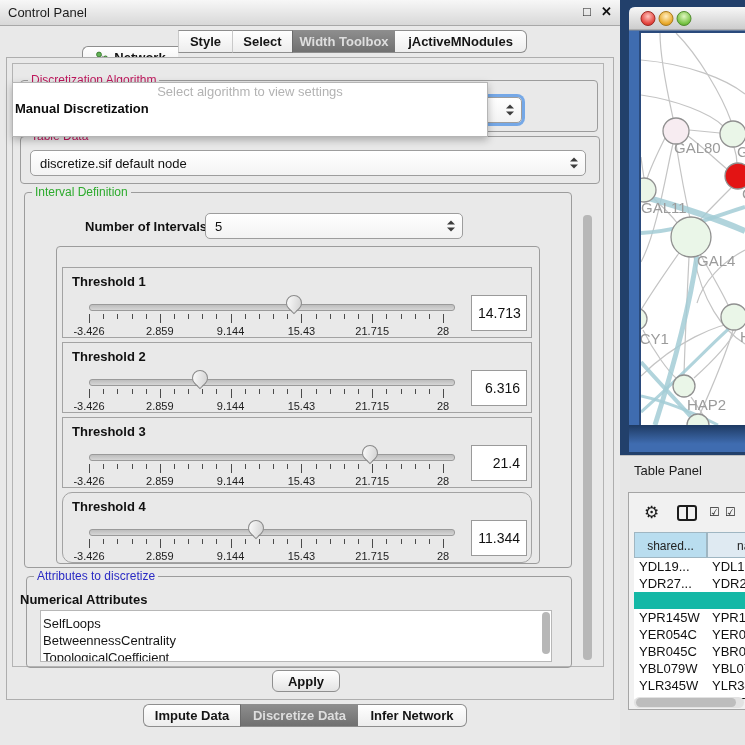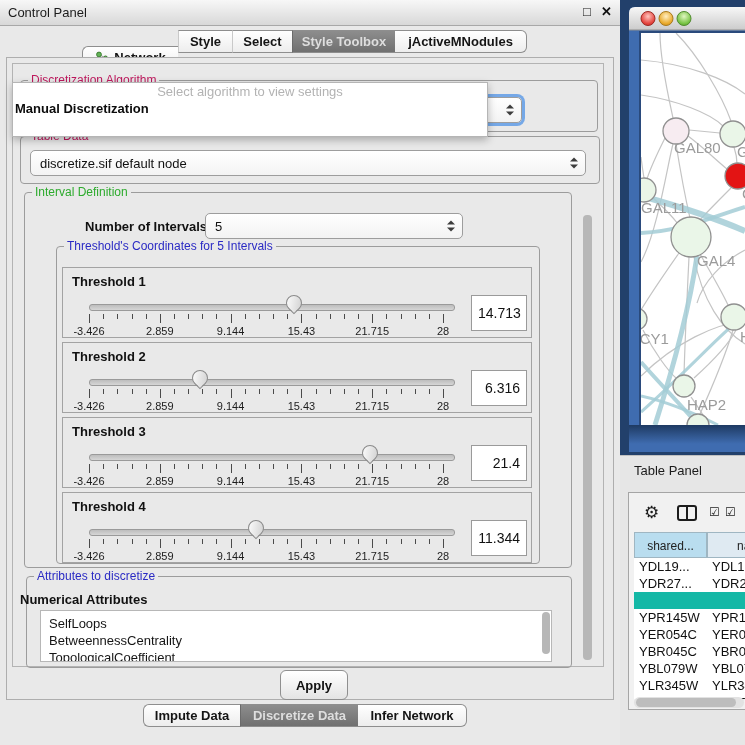--- a/index.html
+++ b/index.html
@@ -43,21 +43,21 @@
   .track{position:absolute;height:5px;background:linear-gradient(#bdbdbd,#d6d6d6);
          border:1px solid #9a9a9a;border-radius:3px;}
   .thumb{position:absolute;width:14px;height:14px;background:linear-gradient(145deg,#ffffff,#cfcfcf);
          border:1px solid #8a8a8a;border-radius:50% 50% 50% 0;transform:rotate(-45deg);}
   .tick{position:absolute;width:1px;background:#4a4a4a;}
   .scale-num{position:absolute;font-size:11px;color:#1c1c1c;transform:translateX(-50%);white-space:nowrap;}
   .valbox{position:absolute;background:#fff;border:1px solid #9a9a9a;font-size:14px;color:#111;
           text-align:right;box-sizing:border-box;padding:0 6px;}
   
   .listbox{background:#fff;border:1px solid #b7b7b7;overflow:hidden;box-sizing:border-box;}
-  .list-item{font-size:13px;color:#151515;height:17px;line-height:17px;padding-left:8px;white-space:nowrap;}
+  .list-item{font-size:13px;color:#151515;height:17px;line-height:17px;padding-left:2px;white-space:nowrap;}
   .vscroll-thumb{background:#b7b7b7;border-radius:4px;}
   
   .btn{display:flex;align-items:center;justify-content:center;background:linear-gradient(#ffffff,#e4e4e4);
        border:1px solid #8f8f8f;border-radius:6px;font-size:13px;font-weight:bold;color:#111;box-sizing:border-box;}
   
   .tp-bar{background:#e6e6e6;border-top:1px solid #c0c0c0;border-bottom:1px solid #cdcdcd;}
   .tp-title{font-size:13px;color:#1b1b1b;}
   .tp-frame{background:#f1f1f1;border:1px solid #a5a5a5;box-sizing:border-box;}
   .th-cell{position:absolute;height:26px;line-height:26px;font-size:12px;color:#222;text-align:center;
            border:1px solid #9fb6c2;box-sizing:border-box;overflow:hidden;white-space:nowrap;}
@@ -87,21 +87,21 @@
         </svg>
         <span>Network</span>
       </div>
       <div class="abs seg mid-sep" style="left:178px;top:30px;width:54px;height:23px;">
         <span>Style</span>
       </div>
       <div class="abs seg mid-sep" style="left:232px;top:30px;width:60px;height:23px;">
         <span>Select</span>
       </div>
       <div class="abs seg sel" style="left:292px;top:30px;width:103px;height:23px;">
-        <span>Style Toolbox</span>
+        <span>Width Toolbox</span>
       </div>
       <div class="abs seg last" style="left:395px;top:30px;width:132px;height:23px;">
         <span>jActiveMNodules</span>
       </div>
     </div>
 
   <div class="abs panelbox" style="left:6px;top:57px;width:608px;height:643px;"></div>
 
   <div class="abs" style="left:12px;top:63px;width:592px;height:604px;border:1px solid #b3b3b3;box-sizing:border-box;"></div>
   <div class="abs vscroll-thumb" style="left:583px;top:215px;width:9px;height:445px;"></div>
@@ -121,21 +121,20 @@
 
   <div class="abs group" style="left:24px;top:192px;width:548px;height:376px;"></div>
   <div class="abs group-label green" style="left:32px;top:185px;">Interval Definition</div>
   <div class="abs" style="left:85px;top:219px;font-size:13px;font-weight:bold;color:#111;">Number of Intervals</div>
   <div class="abs combo" style="left:205px;top:213px;width:258px;height:26px;">
     <span>5</span>
     <span class="stepper"></span>
   </div>
 
   <div class="abs group" style="left:56px;top:246px;width:484px;height:318px;"></div>
-  <div class="abs group-label blue" style="left:64px;top:239px;">Threshold's Coordinates for 5 Intervals</div>
   <div id="thresholds">
       <div class="tpanel" style="left:62px;top:267px;width:470px;height:71px;">
         <div class="tlabel">Threshold 1</div>
         <div class="track" style="left:26px;top:36px;width:364px;"></div>
         <div class="tick" style="left:26.0px;top:46px;height:9px;"></div>
         <div class="tick" style="left:40.2px;top:46px;height:5px;"></div>
         <div class="tick" style="left:54.3px;top:46px;height:5px;"></div>
         <div class="tick" style="left:68.5px;top:46px;height:5px;"></div>
         <div class="tick" style="left:82.6px;top:46px;height:5px;"></div>
         <div class="tick" style="left:96.8px;top:46px;height:9px;"></div>
@@ -237,21 +236,21 @@
         <div class="tick" style="left:380.0px;top:46px;height:9px;"></div>
         <div class="scale-num" style="left:26.0px;top:57px;">-3.426</div>
         <div class="scale-num" style="left:96.8px;top:57px;">2.859</div>
         <div class="scale-num" style="left:167.6px;top:57px;">9.144</div>
         <div class="scale-num" style="left:238.4px;top:57px;">15.43</div>
         <div class="scale-num" style="left:309.2px;top:57px;">21.715</div>
         <div class="scale-num" style="left:380.0px;top:57px;">28</div>
         <div class="thumb" style="left:298.7px;top:27px;"></div>
         <div class="valbox" style="left:408px;top:27px;width:56px;height:36px;line-height:34px;">21.4</div>
       </div>
-      <div class="tpanel" style="left:62px;top:492px;width:470px;height:71px;">
+      <div class="tpanel" style="left:62px;top:492px;width:470px;height:71px;border-radius:10px;">
         <div class="tlabel">Threshold 4</div>
         <div class="track" style="left:26px;top:36px;width:364px;"></div>
         <div class="tick" style="left:26.0px;top:46px;height:9px;"></div>
         <div class="tick" style="left:40.2px;top:46px;height:5px;"></div>
         <div class="tick" style="left:54.3px;top:46px;height:5px;"></div>
         <div class="tick" style="left:68.5px;top:46px;height:5px;"></div>
         <div class="tick" style="left:82.6px;top:46px;height:5px;"></div>
         <div class="tick" style="left:96.8px;top:46px;height:9px;"></div>
         <div class="tick" style="left:111.0px;top:46px;height:5px;"></div>
         <div class="tick" style="left:125.1px;top:46px;height:5px;"></div>
@@ -287,21 +286,21 @@
   <div class="abs group" style="left:26px;top:576px;width:546px;height:92px;"></div>
   <div class="abs group-label blue" style="left:34px;top:569px;">Attributes to discretize</div>
   <div class="abs" style="left:20px;top:592px;font-size:13px;font-weight:bold;color:#111;">Numerical Attributes</div>
   <div class="abs listbox" style="left:40px;top:610px;width:512px;height:52px;" id="attr-list">
       <div class="list-item" style="margin-top: 4px;">SelfLoops</div>
       <div class="list-item" style="margin-top: 0px;">BetweennessCentrality</div>
       <div class="list-item" style="margin-top: 0px;">TopologicalCoefficient</div>
     </div>
   <div class="abs vscroll-thumb" style="left:542px;top:612px;width:8px;height:42px;"></div>
 
-  <div class="abs btn" style="left:280px;top:670px;width:68px;height:30px;">Apply</div>
+  <div class="abs btn" style="left:272px;top:670px;width:68px;height:22px;">Apply</div>
 
   <div id="bottom-tabs">
       <div class="abs seg first" style="left:143px;top:704px;width:97px;height:23px;">
         <span>Impute Data</span>
       </div>
       <div class="abs seg sel" style="left:240px;top:704px;width:118px;height:23px;">
         <span>Discretize Data</span>
       </div>
       <div class="abs seg last" style="left:358px;top:704px;width:109px;height:23px;">
         <span>Infer Network</span>

